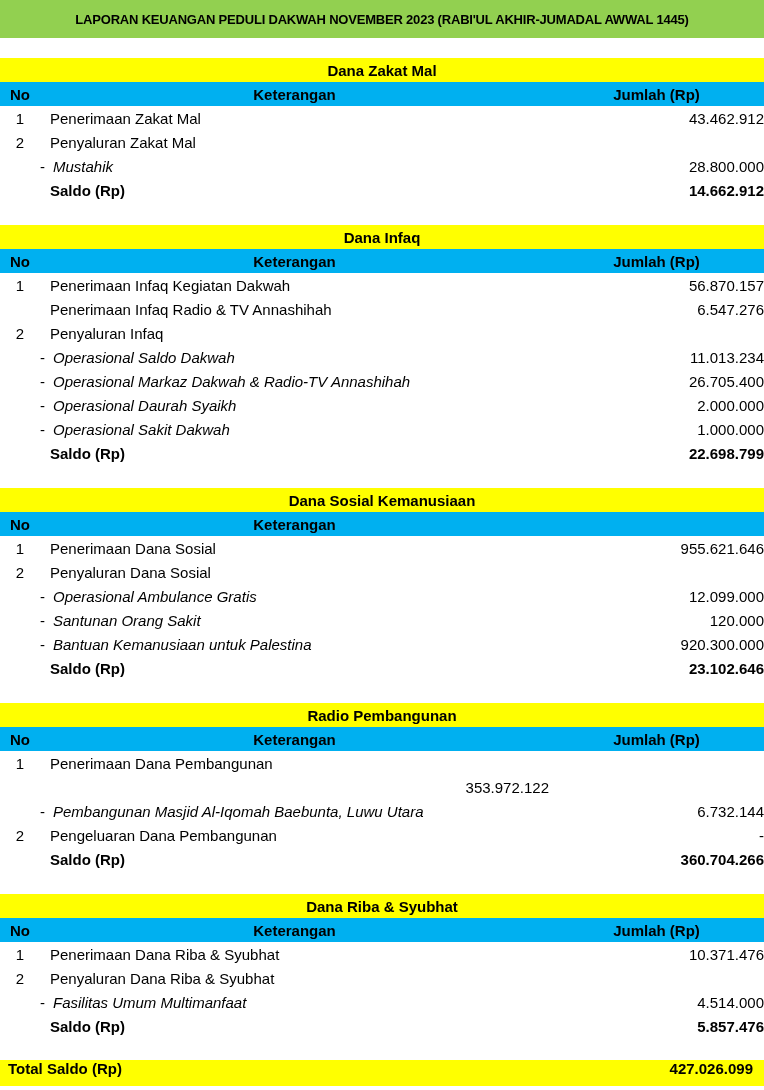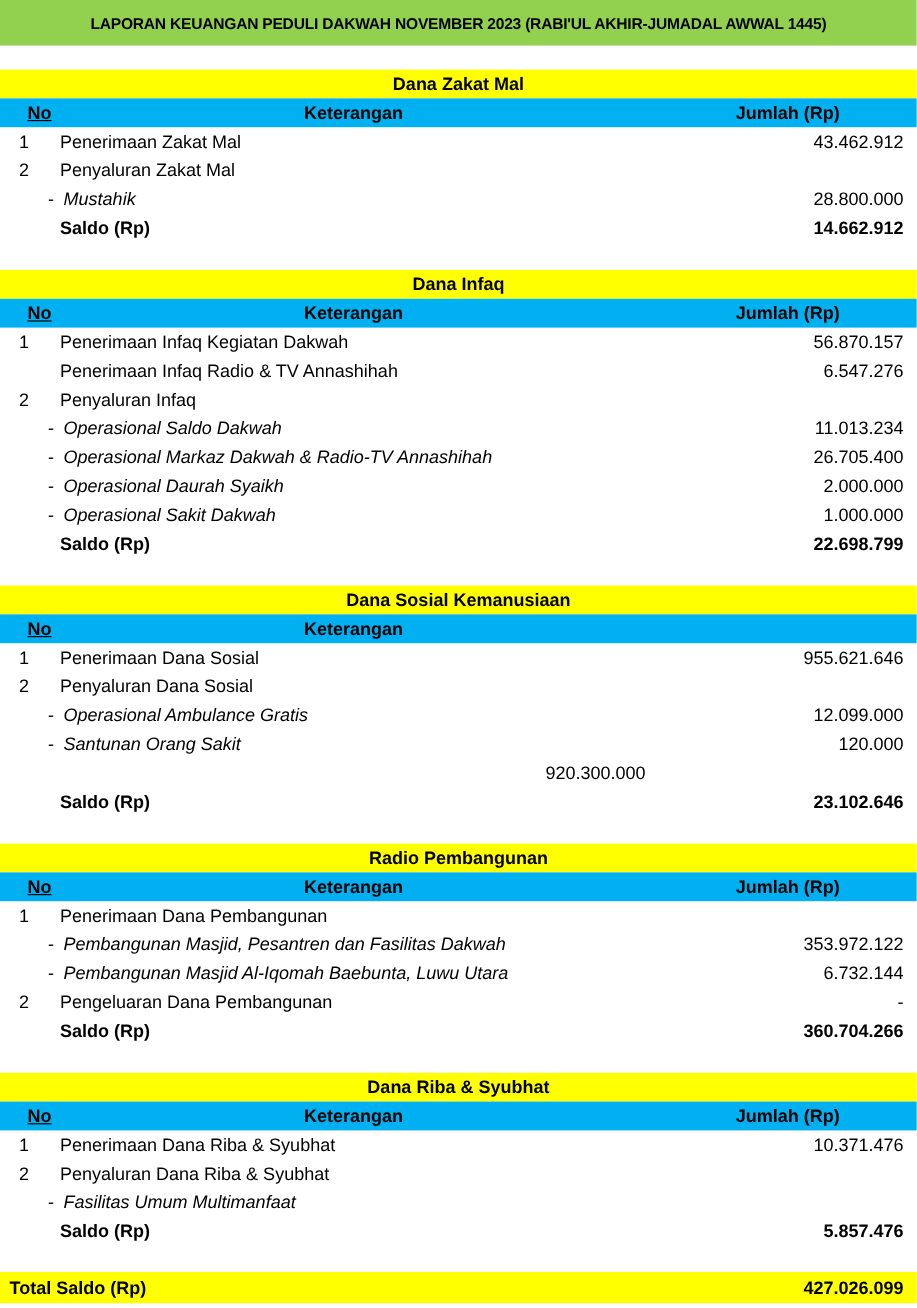--- a/index.html
+++ b/index.html
@@ -41,42 +41,42 @@
     font-weight: bold;
   }
   .col-head {
     height: 24px;
     background: var(--header-bg);
     display: grid;
     grid-template-columns: 40px 1fr 215px;
     align-items: center;
     font-weight: bold;
   }
-  .col-head .c-no { padding-left: 23px; text-decoration: underline; }
+  .col-head .c-no { padding-left: 10px; }
   .col-head .c-ket { text-align: center; }
   .col-head .c-jml { text-align: center; }
   .row {
     height: 24px;
     display: grid;
     grid-template-columns: 40px 1fr 215px;
     align-items: center;
   }
   .row .c-no { text-align: center; }
   .row .c-label { padding-left: 10px; white-space: nowrap; }
-  .row .c-amt { text-align: right; padding-right: 11px; white-space: nowrap; }
+  .row .c-amt { text-align: right; white-space: nowrap; }
   .row.sub .c-label { padding-left: 0; }
   .row.sub .dash { display: inline-block; width: 13px; text-align: left; }
   .row.sub .txt { font-style: italic; }
   .row.saldo .c-label, .row.saldo .c-amt { font-weight: bold; }
   .total-bar {
     height: 26px;
     background: var(--section-bg);
     margin-top: 22px;
     display: flex;
-    align-items: center;
+    align-items: flex-start;
     justify-content: space-between;
     font-weight: bold;
     padding: 0 11px 0 8px;
   }
 </style>
 </head>
 <body>
 
 <div class="page">
   <header class="title-bar">LAPORAN KEUANGAN PEDULI DAKWAH NOVEMBER 2023 (RABI'UL AKHIR-JUMADAL AWWAL 1445)</header>
@@ -200,20 +200,21 @@
   </div>
 
   <div class="row sub">
     <span class="c-no"></span>
     <span class="c-label"><span class="dash">-</span><span class="txt">Santunan Orang Sakit</span></span>
     <span class="c-amt">120.000</span>
   </div>
 
   <div class="row sub">
     <span class="c-no"></span>
+    <span class="c-label"><span class="dash">-</span><span class="txt">Bantuan Kemanusiaan untuk Palestina</span></span>
     <span class="c-amt">920.300.000</span>
   </div>
 
   <div class="row saldo">
     <span class="c-no"></span>
     <span class="c-label">Saldo (Rp)</span>
     <span class="c-amt">23.102.646</span>
   </div>
 </div>
   </section>
@@ -227,21 +228,20 @@
     </div>
     <div class="rows">
   <div class="row normal">
     <span class="c-no">1</span>
     <span class="c-label">Penerimaan Dana Pembangunan</span>
     <span class="c-amt"></span>
   </div>
 
   <div class="row sub">
     <span class="c-no"></span>
-    <span class="c-label"><span class="dash">-</span><span class="txt">Pembangunan Masjid, Pesantren dan Fasilitas Dakwah</span></span>
     <span class="c-amt">353.972.122</span>
   </div>
 
   <div class="row sub">
     <span class="c-no"></span>
     <span class="c-label"><span class="dash">-</span><span class="txt">Pembangunan Masjid Al-Iqomah Baebunta, Luwu Utara</span></span>
     <span class="c-amt">6.732.144</span>
   </div>
 
   <div class="row normal">
@@ -274,20 +274,21 @@
 
   <div class="row normal">
     <span class="c-no">2</span>
     <span class="c-label">Penyaluran Dana Riba &amp; Syubhat</span>
     <span class="c-amt"></span>
   </div>
 
   <div class="row sub">
     <span class="c-no"></span>
     <span class="c-label"><span class="dash">-</span><span class="txt">Fasilitas Umum Multimanfaat</span></span>
+    <span class="c-amt">4.514.000</span>
   </div>
 
   <div class="row saldo">
     <span class="c-no"></span>
     <span class="c-label">Saldo (Rp)</span>
     <span class="c-amt">5.857.476</span>
   </div>
 </div>
   </section>
 </main>

